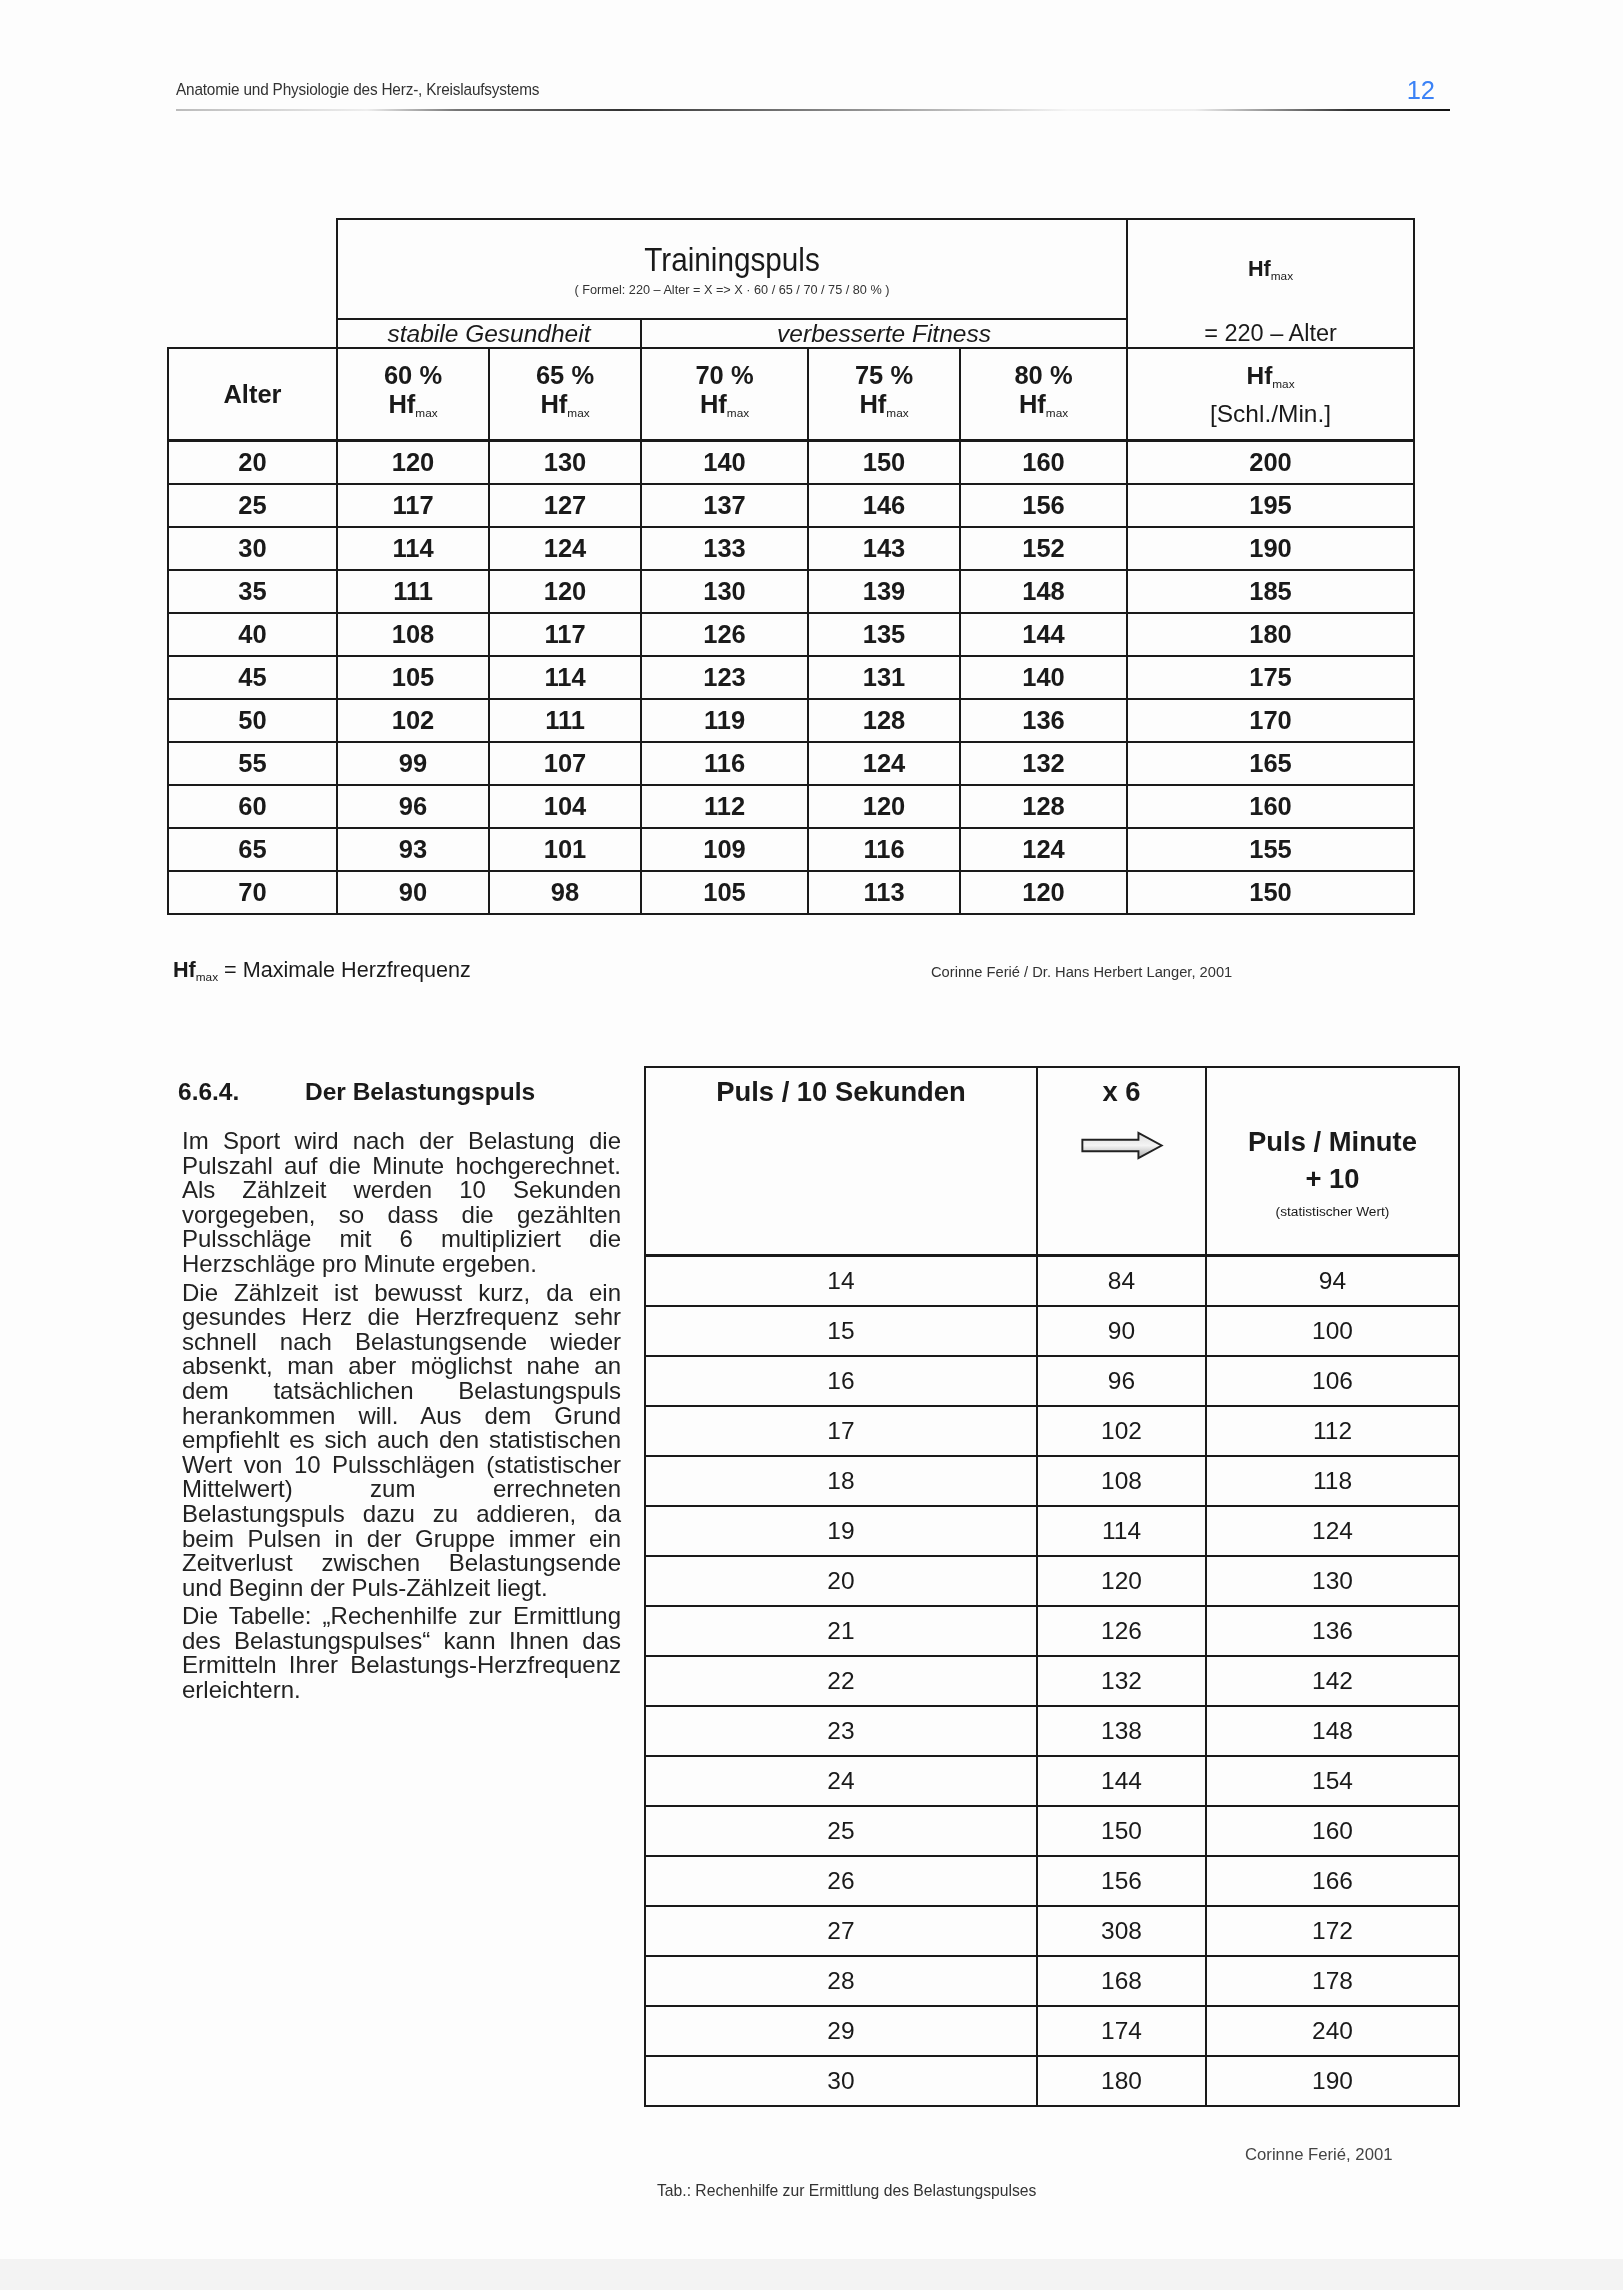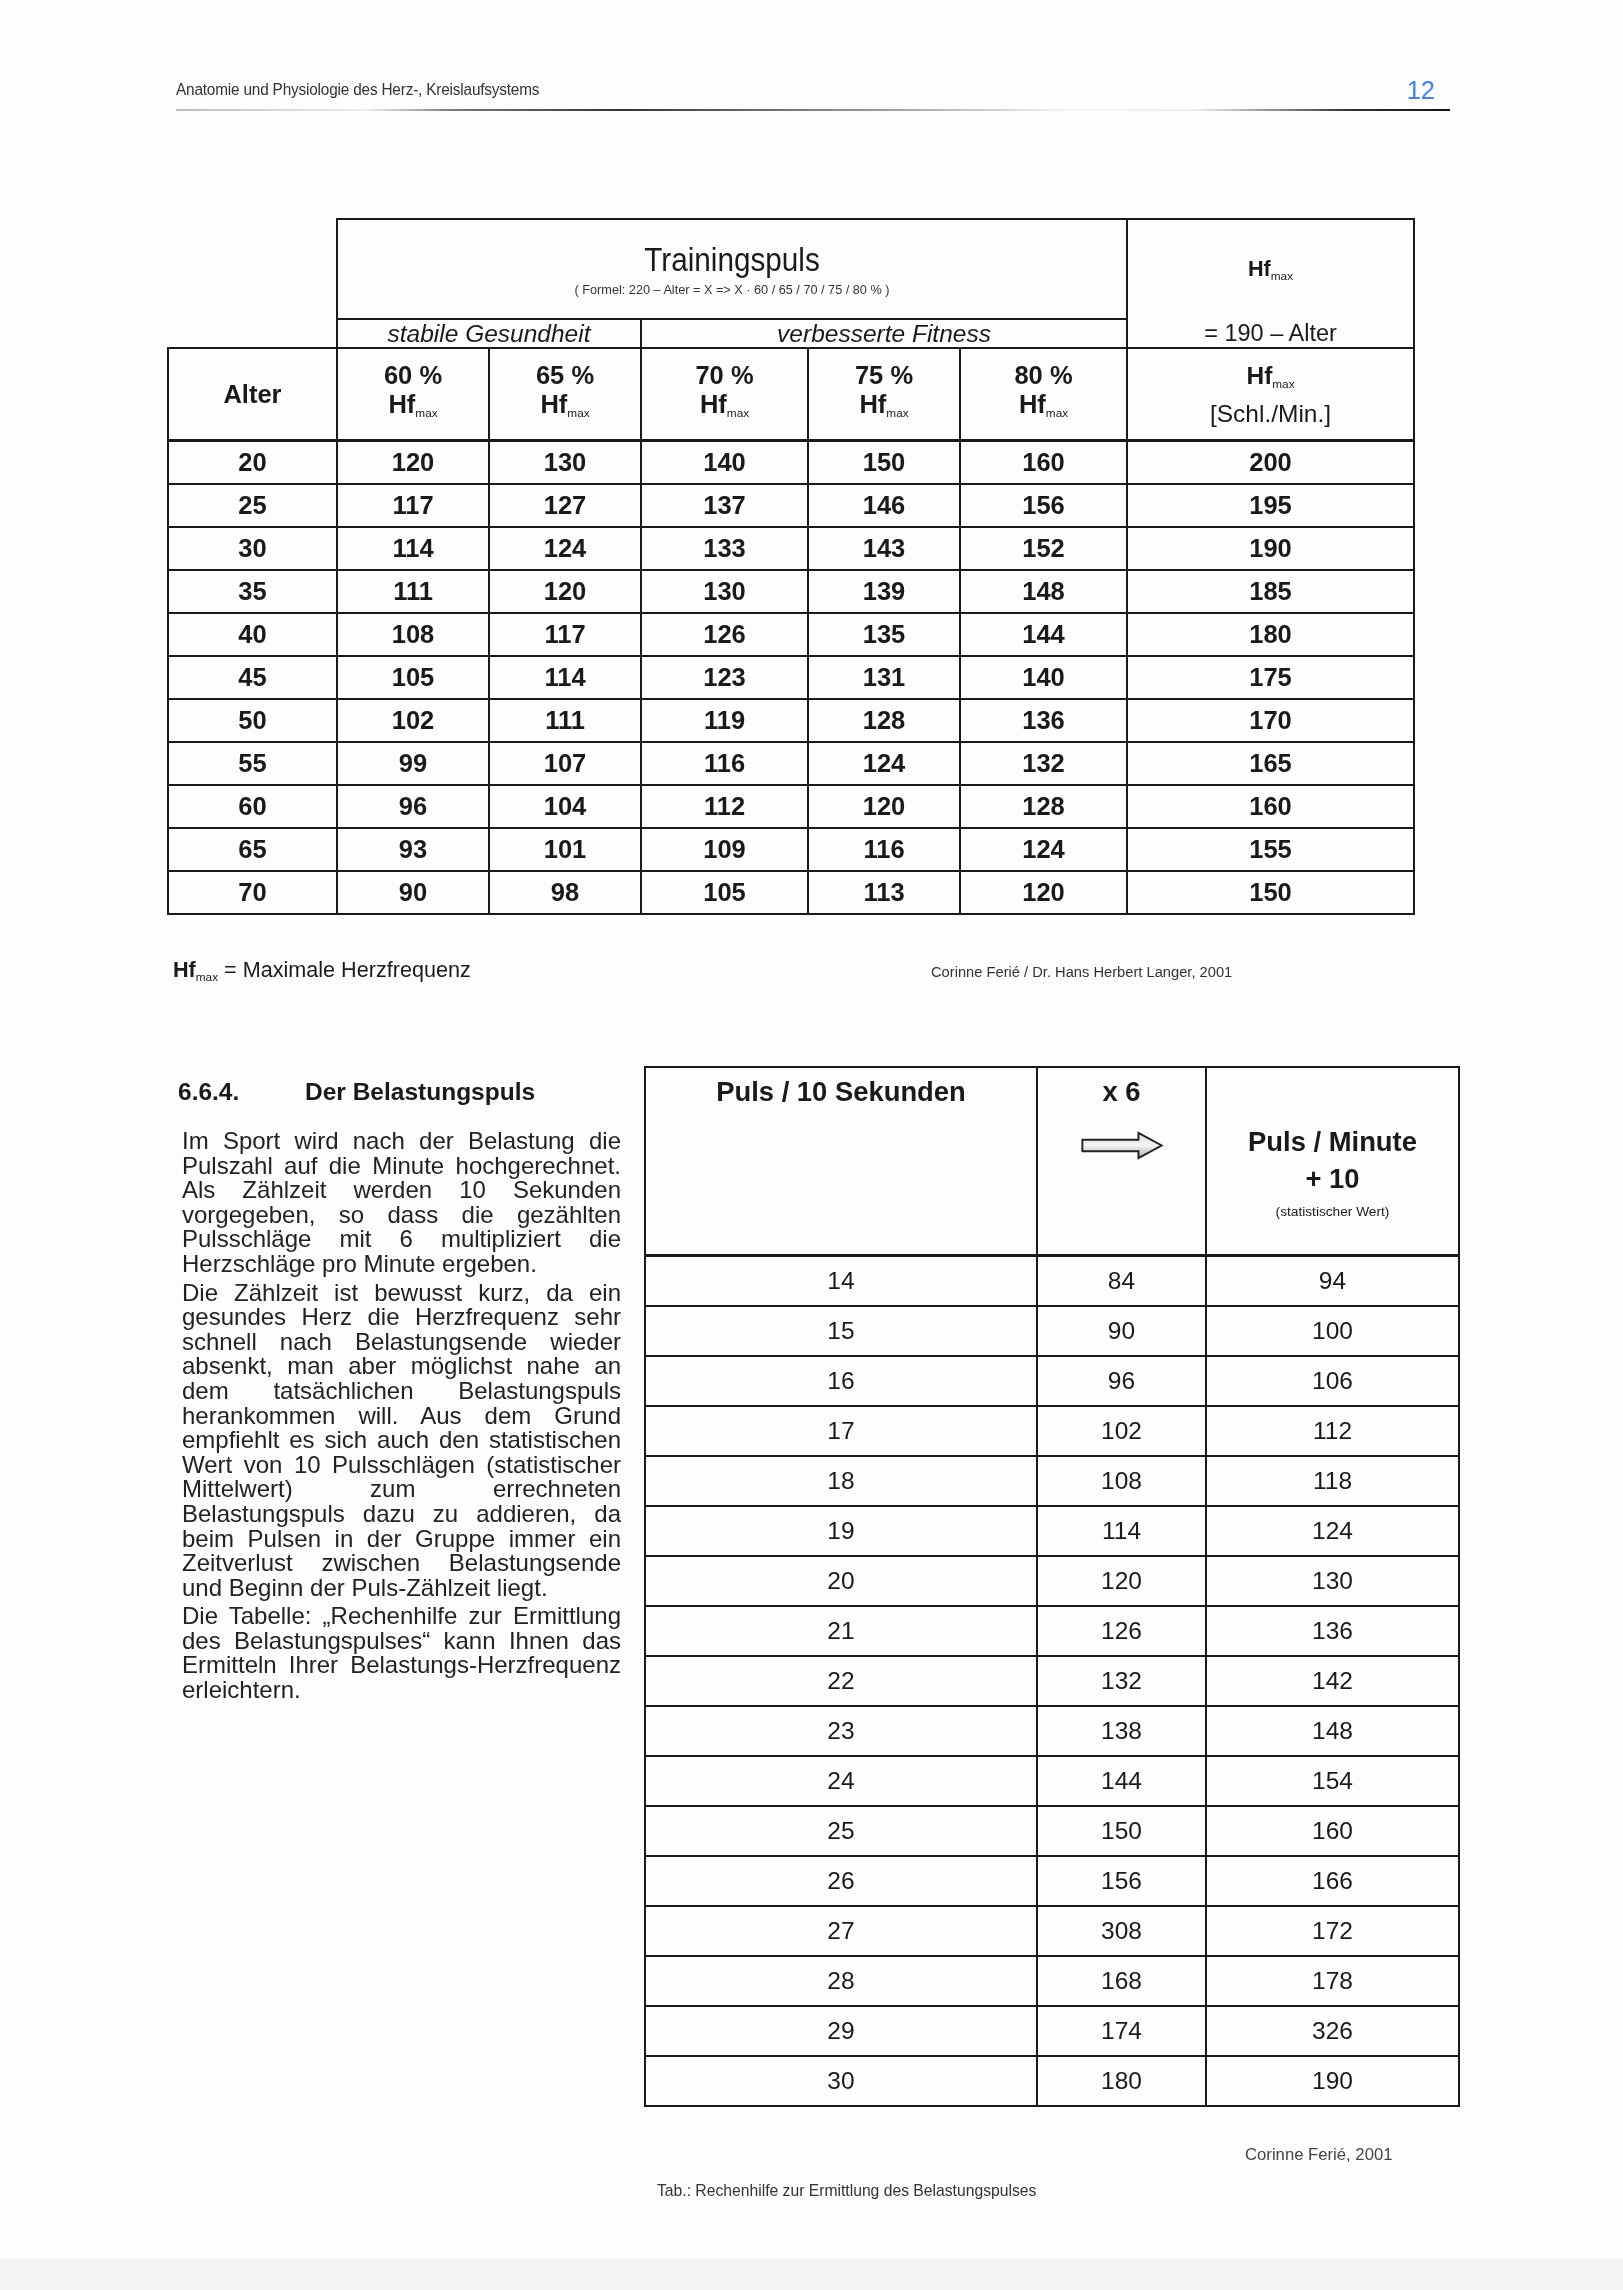--- a/index.html
+++ b/index.html
@@ -87,21 +87,21 @@
       <td colspan="5" class="title-cell">
         <span class="title-main">Trainingspuls</span>
         <span class="title-formula">( Formel: 220 – Alter = X  =&gt;  X · 60 / 65 / 70 / 75 / 80 % )</span>
       </td>
       <td class="hfmax-top"><span>Hf</span><sub>max</sub></td>
     </tr>
     <tr>
       <td class="nob-top-left" style="border-top:none;border-bottom:none;"></td>
       <td colspan="2" class="group">stabile Gesundheit</td>
       <td colspan="3" class="group">verbesserte Fitness</td>
-      <td class="hfmax-mid">= 190 – Alter</td>
+      <td class="hfmax-mid">= 220 – Alter</td>
     </tr>
     <tr>
       <td class="colhead">Alter</td>
       <td class="colhead"><span class="pct">60 %</span><span>Hf</span><sub>max</sub></td>
       <td class="colhead"><span class="pct">65 %</span><span>Hf</span><sub>max</sub></td>
       <td class="colhead"><span class="pct">70 %</span><span>Hf</span><sub>max</sub></td>
       <td class="colhead"><span class="pct">75 %</span><span>Hf</span><sub>max</sub></td>
       <td class="colhead"><span class="pct">80 %</span><span>Hf</span><sub>max</sub></td>
       <td class="hfunit"><b>Hf</b><sub>max</sub><br><span>[Schl./Min.]</span></td>
     </tr>
@@ -322,21 +322,21 @@
         <td>172</td>
       </tr>
       <tr>
         <td>28</td>
         <td>168</td>
         <td>178</td>
       </tr>
       <tr>
         <td>29</td>
         <td>174</td>
-        <td>326</td>
+        <td>240</td>
       </tr>
       <tr>
         <td>30</td>
         <td>180</td>
         <td>190</td>
       </tr>
     </tbody>
 </table>
 
 <div class="abs cap-right">Corinne Ferié, 2001</div>

